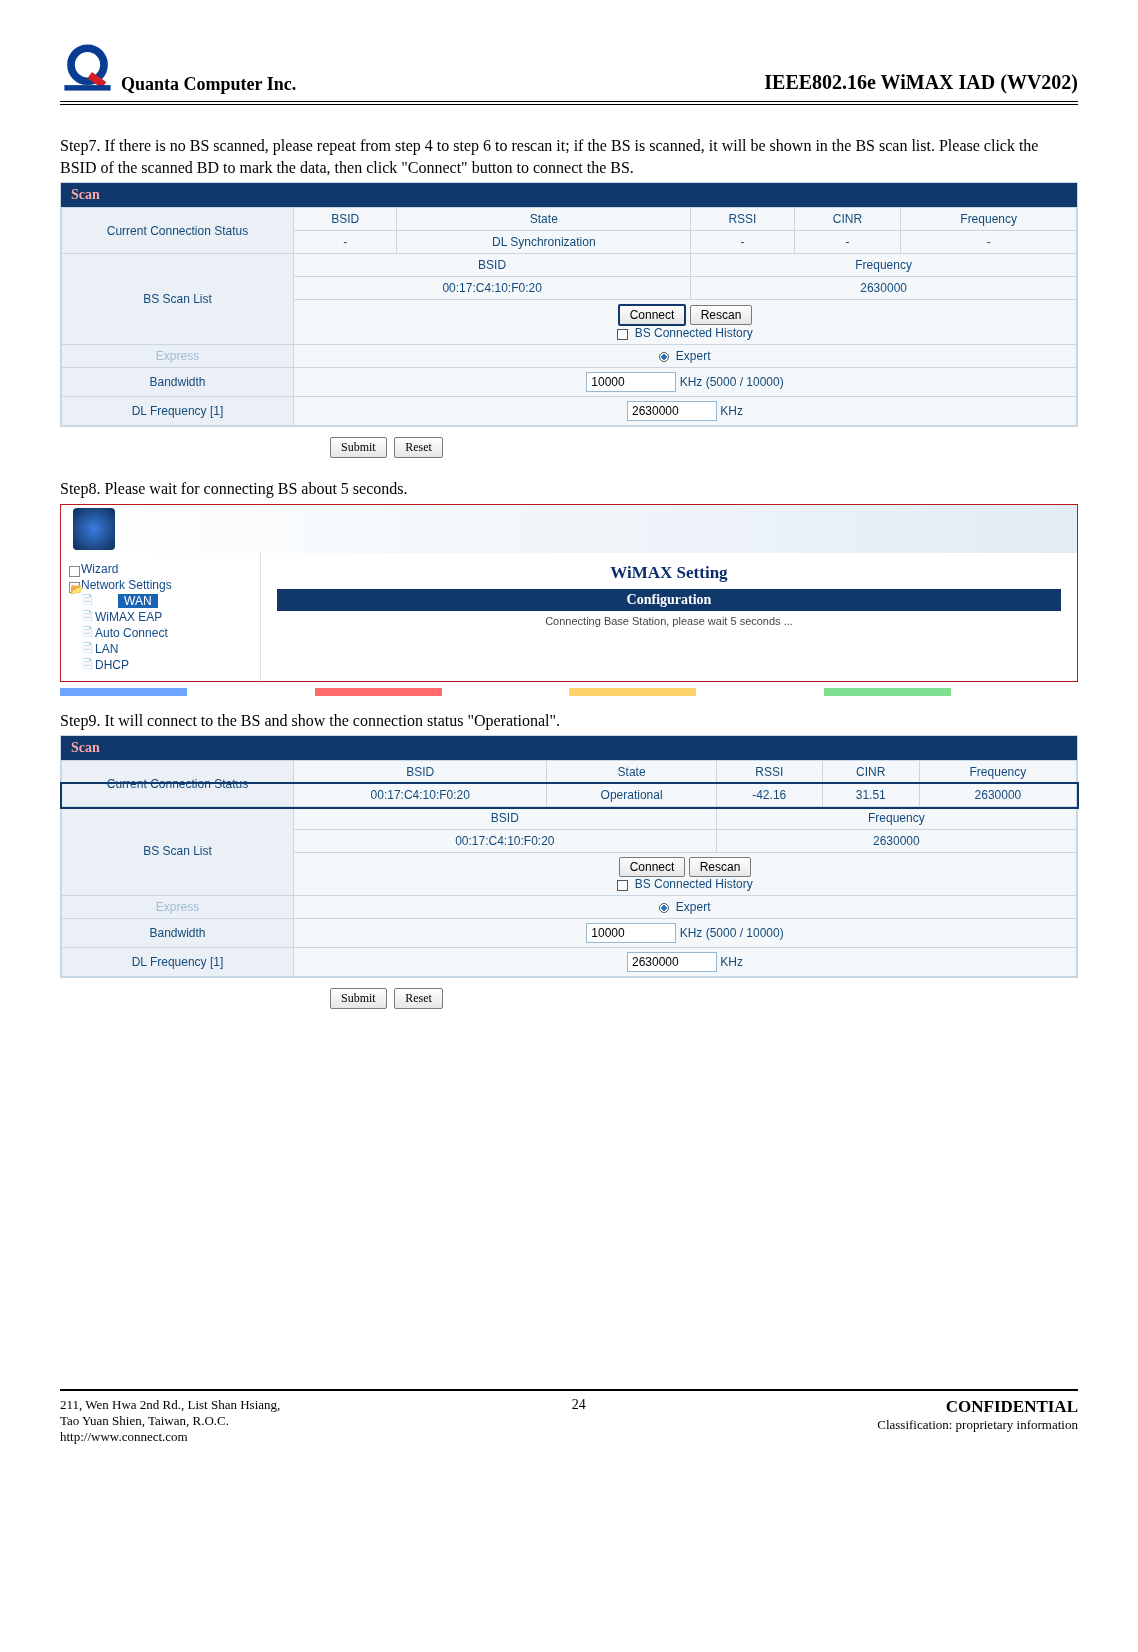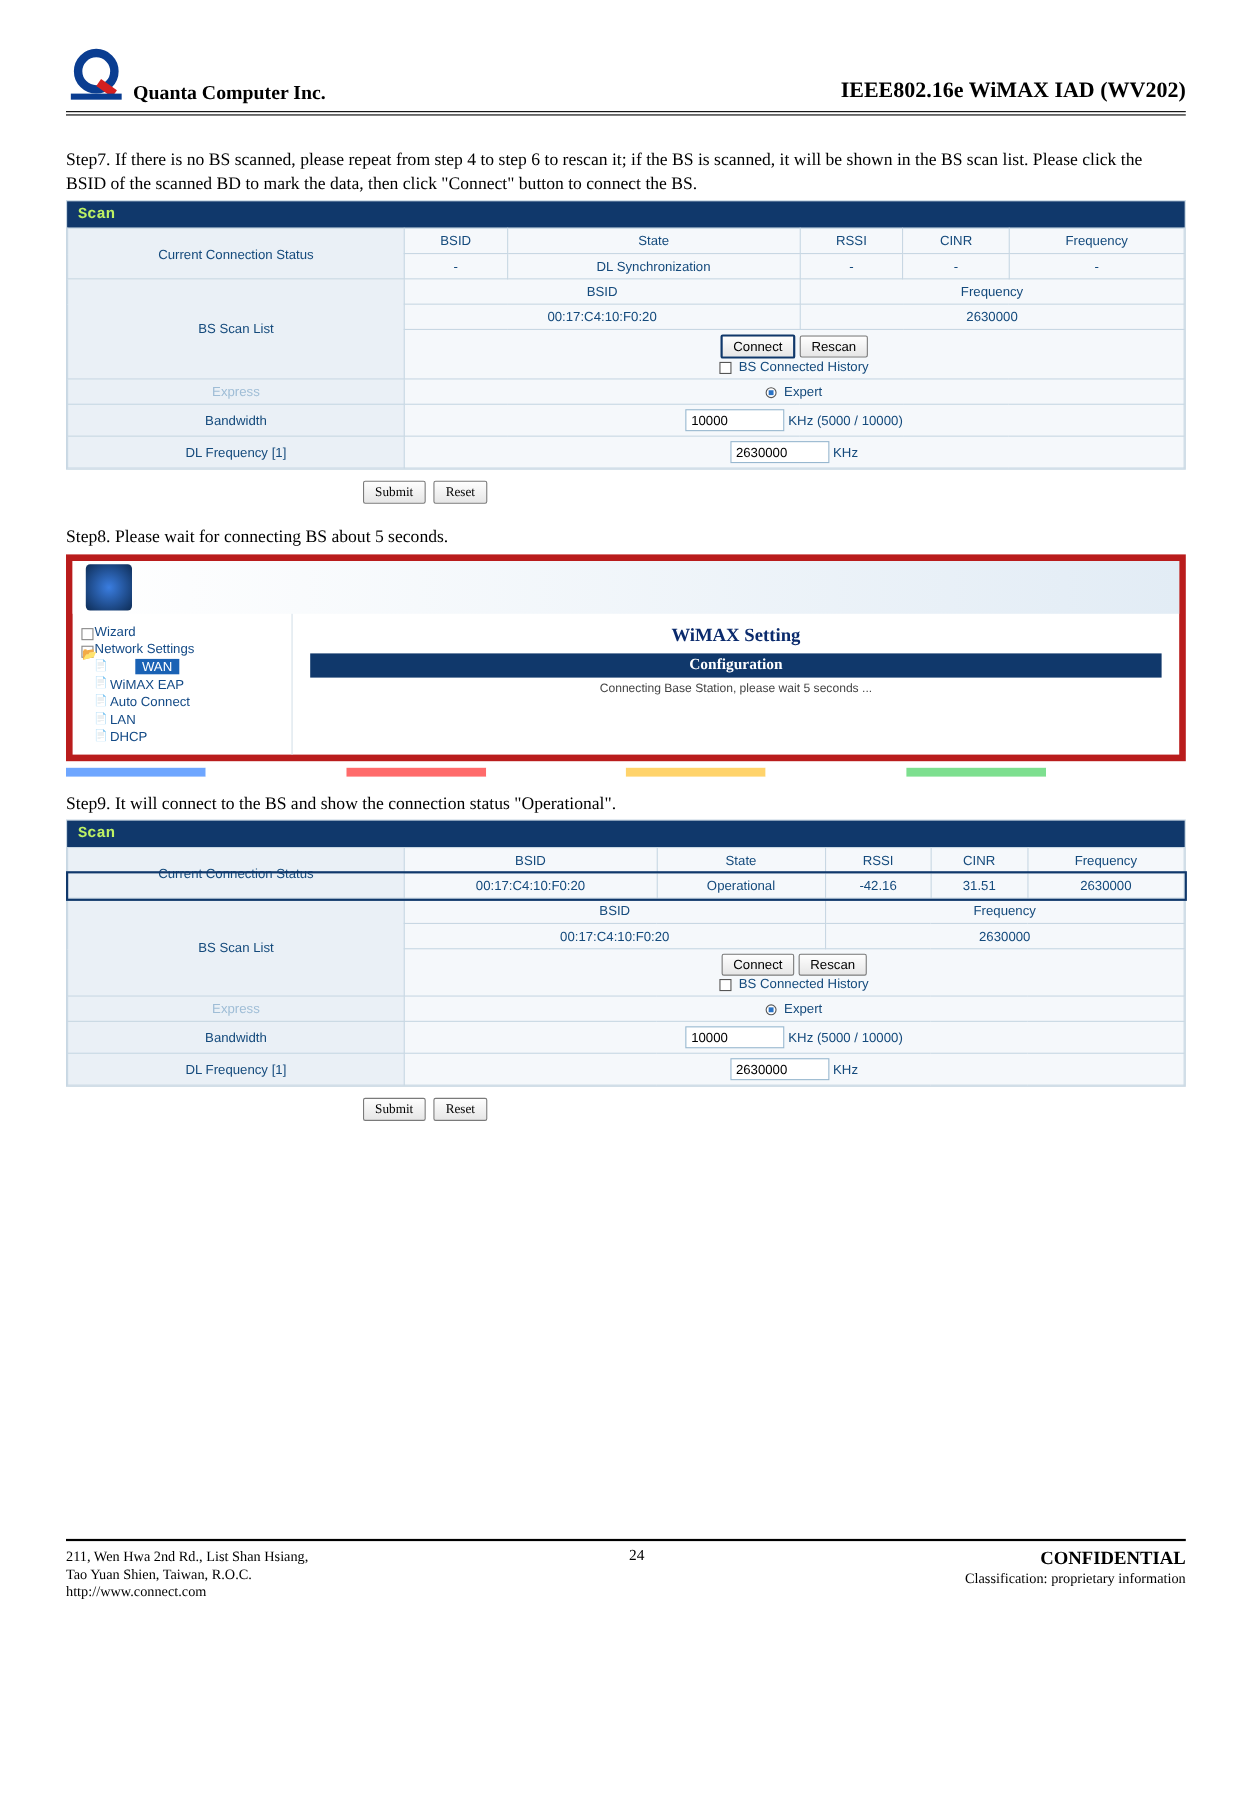--- a/index.html
+++ b/index.html
@@ -13,36 +13,36 @@
     width: 1138px;
   }
   .header-row { display: flex; align-items: flex-end; justify-content: space-between; margin-bottom: 6px; }
   .logo-block { display: flex; align-items: flex-end; gap: 6px; }
   .logo-svg { width: 55px; height: 55px; }
   .company { font-weight: bold; font-size: 18px; }
   .doc-title { text-align: right; font-weight: bold; font-size: 20px; line-height: 1.3; }
   .thick-hr { border: none; border-top: 4px double #000; height: 4px; margin: 4px 0 30px 0; }
   .body-text { font-size: 16px; line-height: 1.35; margin: 4px 0 4px 0; }
   .scan-panel { font-family: Arial, sans-serif; font-size: 12px; border: 1px solid #c8d7e3; margin-bottom: 8px; background: #f5f8fb; }
-  .scan-header { background: #10386b; color: #bef264; font-family: Liberation Mono, monospace; font-weight: bold; padding: 4px 10px; font-size: 14px; }
+  .scan-header { background: #10386b; color: #fca5a5; font-family: Liberation Serif, serif; font-weight: bold; padding: 4px 10px; font-size: 14px; }
   table.scan-tbl { width: 100%; border-collapse: collapse; }
   table.scan-tbl td, table.scan-tbl th { border: 1px solid #c8d7e3; padding: 4px 6px; text-align: center; font-weight: normal; color: #144a7c; font-size: 12px; }
-  .label-cell { text-align: right; background: #eaf0f6; width: 306px; padding-right: 14px; color: #144a7c; }
+  .label-cell { text-align: right; background: #eaf0f6; width: 232px; padding-right: 14px; color: #144a7c; }
   .green-text { color: #0a8a0a; }
   .btn { display: inline-block; border: 1px solid #7a7a7a; background: linear-gradient(#fefefe,#e6e6e6); padding: 2px 10px; font-size: 12px; border-radius: 2px; color: #000; }
   .btn-strong { border: 2px solid #10386b; }
   input[type=text].inp { border: 1px solid #97b7cf; padding: 2px 4px; font-size: 12px; width: 90px; }
   .unit-cell { text-align: left; padding-left: 6px; color: #333; }
   .form-row td { border: 1px solid #c8d7e3; }
   .submit-row { margin: 10px 0 20px 270px; }
   .submit-row .btn { margin-right: 4px; }
   .radio-dot { display:inline-block; width:10px; height:10px; border:1px solid #555; border-radius:50%; background: radial-gradient(circle,#2a72c4 0 45%,#fff 46% 100%); vertical-align:middle; margin-right:3px;}
   .chk-box { display:inline-block; width:11px; height:11px; border:1px solid #555; vertical-align:middle; margin-right:3px; background:#fff;}
   
-  .nav-block { border:6px solid #b91c1c; font-family: Arial,sans-serif; font-size:12px; margin-bottom:6px; background:#fff;}
+  .nav-block { border:1px solid #b91c1c; font-family: Arial,sans-serif; font-size:12px; margin-bottom:6px; background:#fff;}
   .nav-top { height:48px; background: linear-gradient(90deg,#ffffff,#e2ecf5); display:flex; align-items:center; padding-left:12px; gap:6px;}
   .nav-logo { width:42px; height:42px; background: radial-gradient(circle at 50% 50%, #3a7de0, #0d2c55); border-radius:4px;}
   .nav-body { display:flex; }
   .nav-tree { width:200px; padding:8px 6px; border-right:1px solid #d6e1ea; color:#134a86; }
   .nav-tree .node { padding:1px 0 1px 14px; position:relative; }
   .nav-tree .node::before { content:""; position:absolute; left:2px; top:5px; width:9px; height:9px; border:1px solid #888; background:#fff;}
   .nav-tree .leaf::before { content:"📄"; border:none; width:auto; height:auto; font-size:10px; left:0; top:1px; position:absolute;}
   .nav-tree .sel { background:#1a62b5; color:#fff; display:inline-block; padding:0 6px;margin-left:23px; }
   .nav-right { flex:1; padding:10px 16px; }
   .wimax-title { text-align:center; color:#0b2b6d; font-weight:bold; font-family:"Times New Roman",serif; font-size:17px; margin-bottom:6px;}

